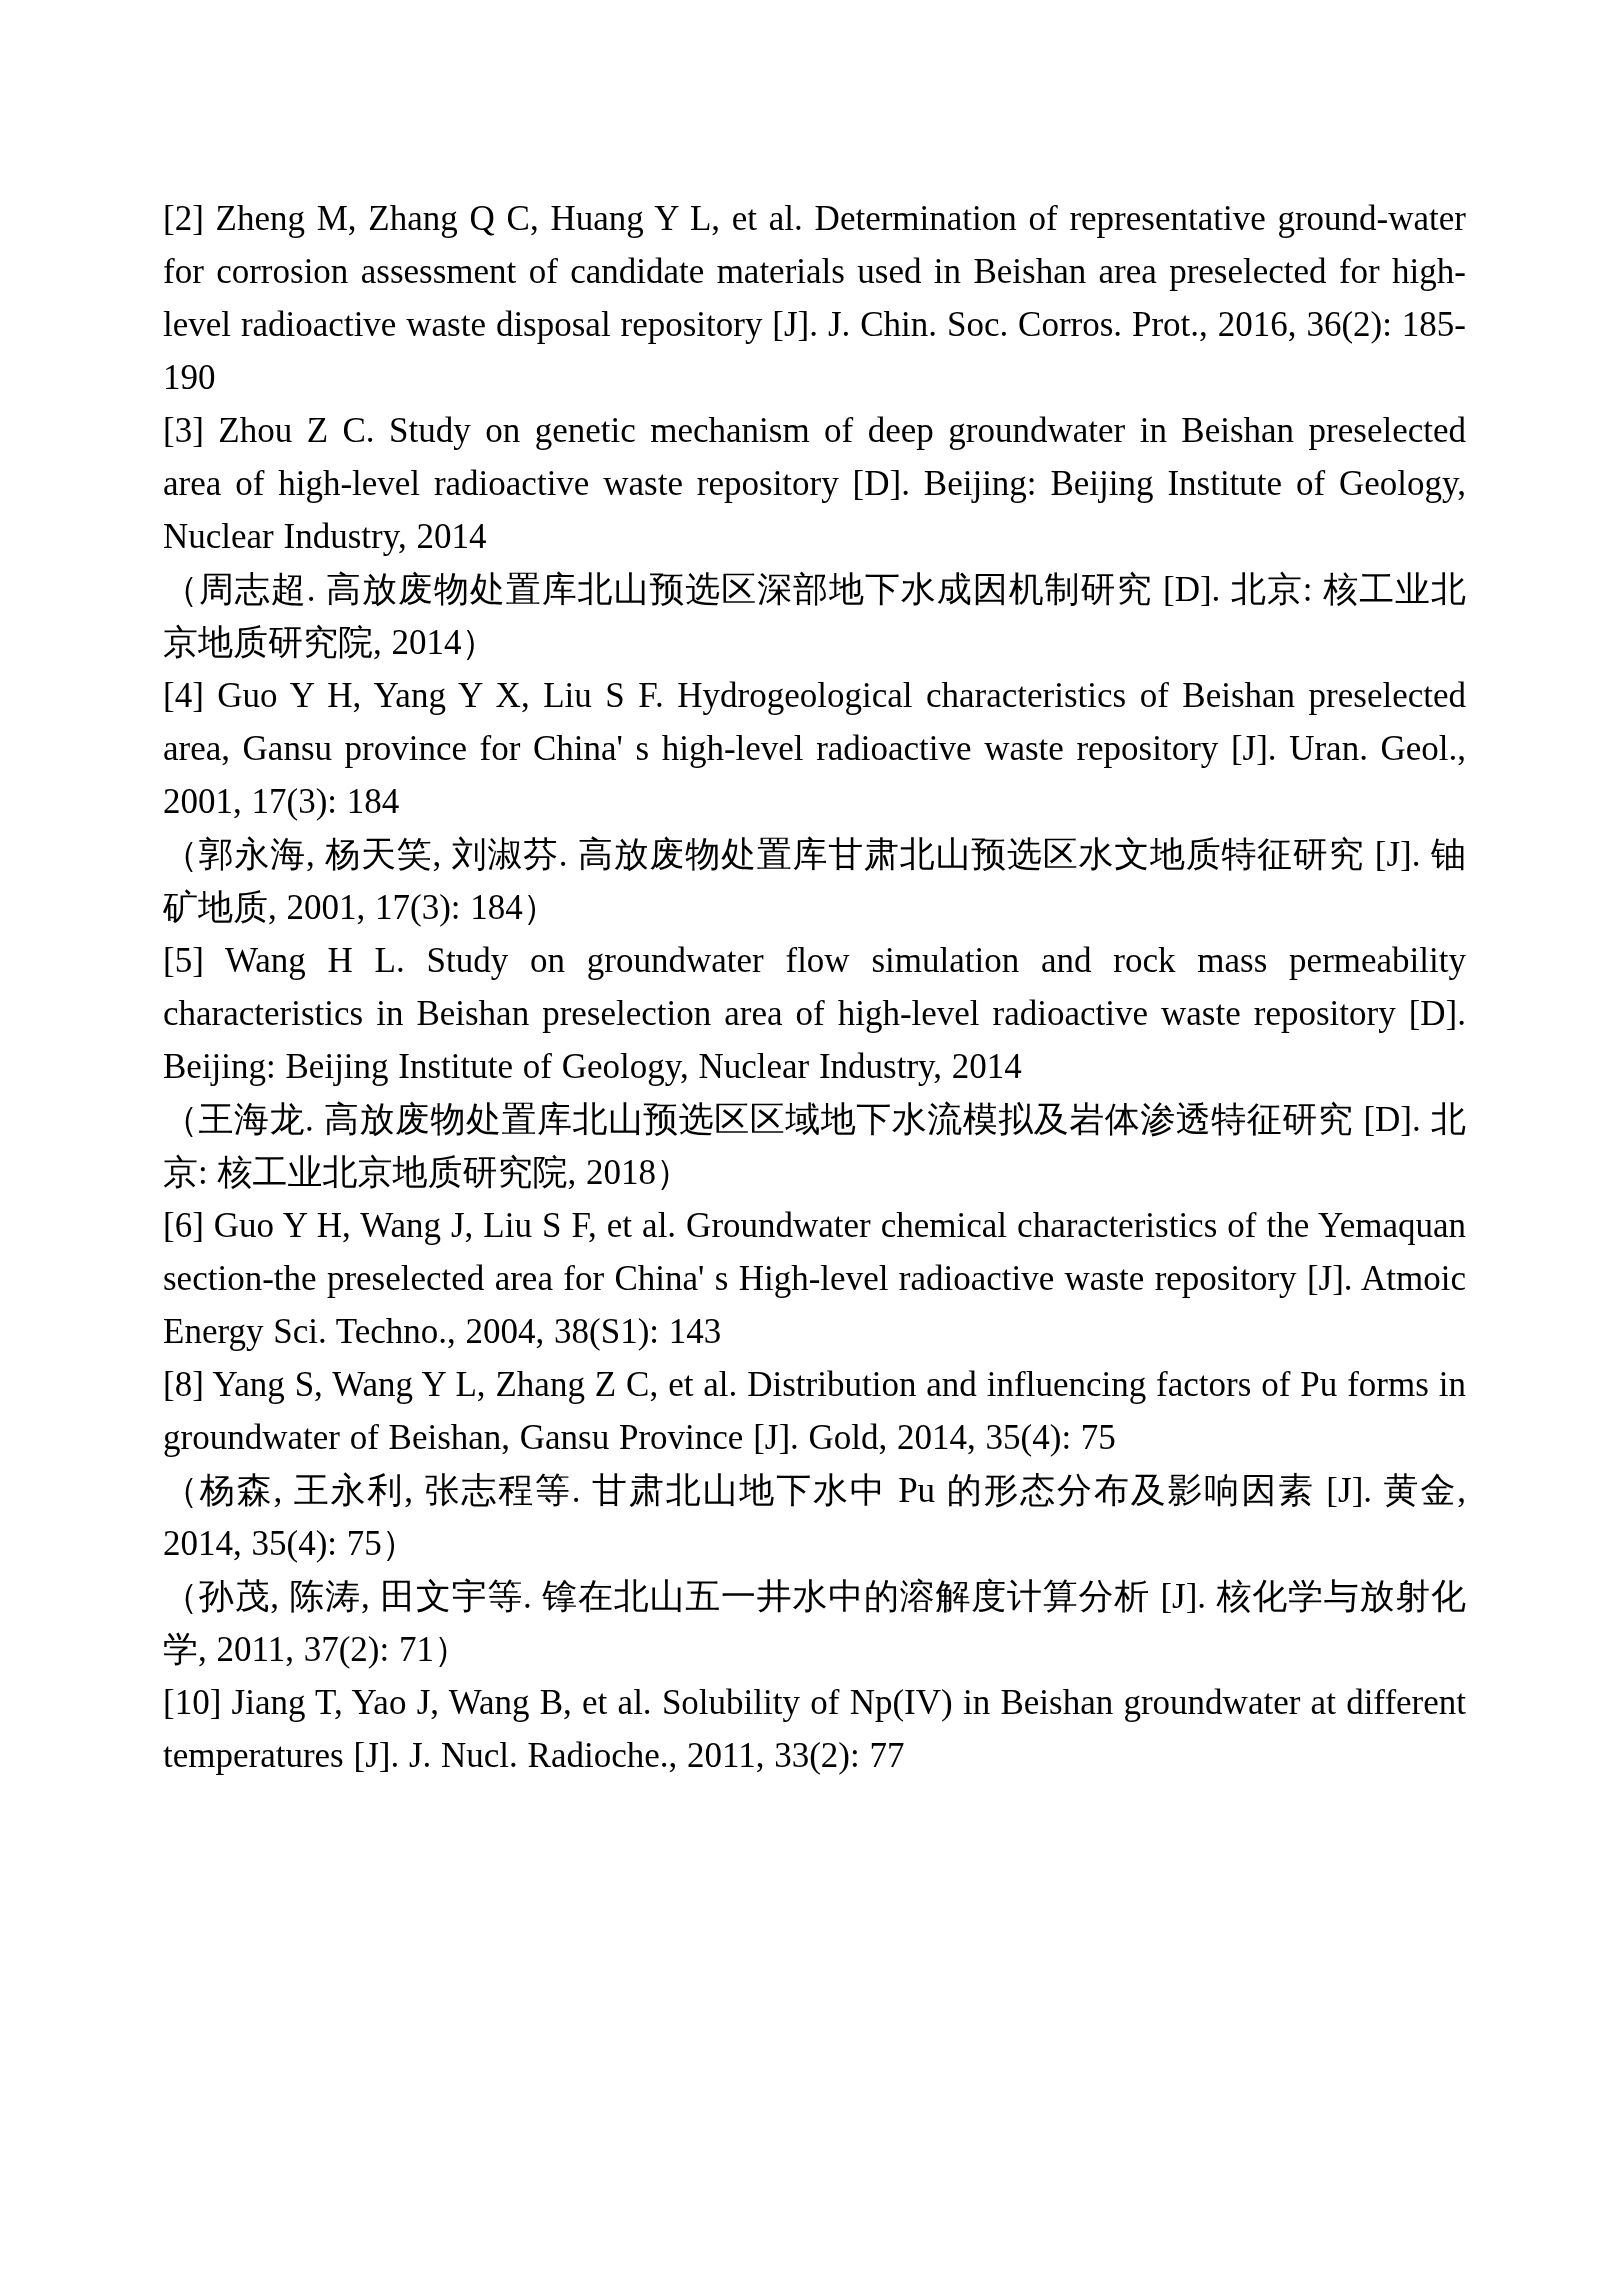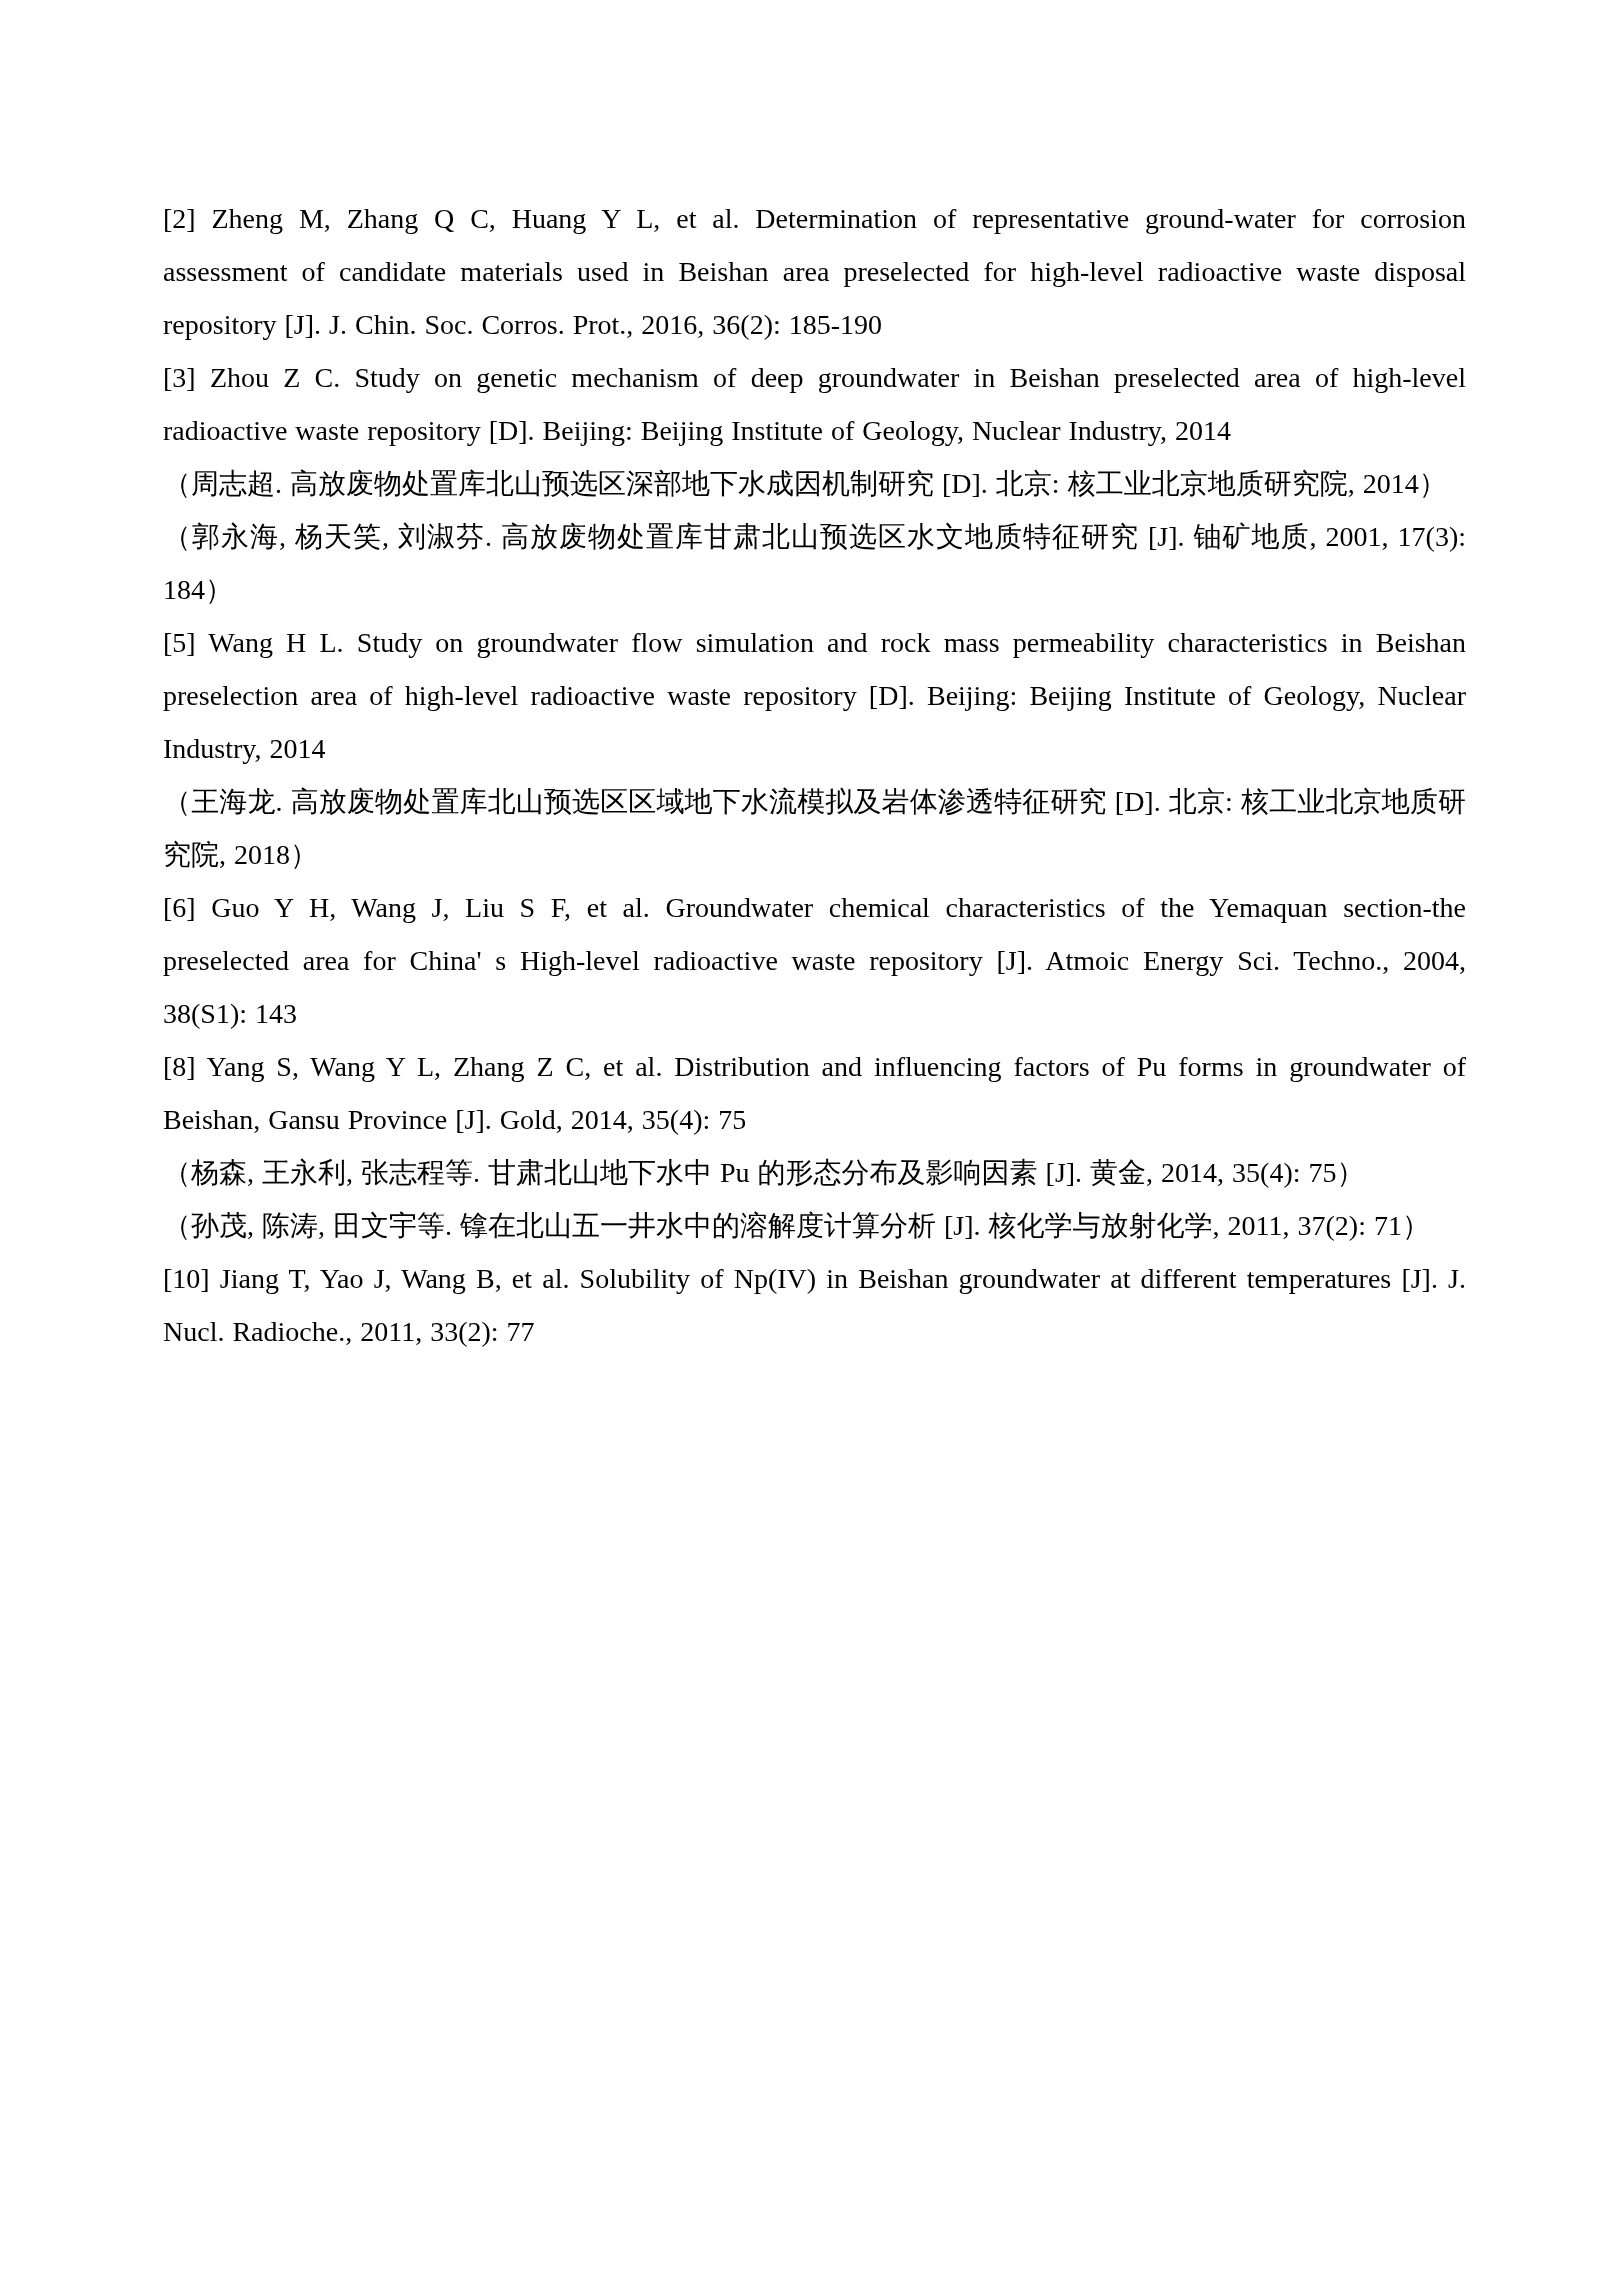--- a/index.html
+++ b/index.html
@@ -13,21 +13,21 @@
     height: 2293px;
     background: #ffffff;
     box-sizing: border-box;
     padding: 192px 155px 0 163px;
     overflow: hidden;
   }
   .references {
     width: 100%;
     color: #000000;
     font-family: "Liberation Serif", "DejaVu Serif", serif;
-    font-size: 28px;
+    font-size: 35px;
     line-height: 53px;
   }
   p.ref {
     margin: 0;
     padding: 0;
     text-align: justify;
     text-justify: inter-word;
     word-spacing: 1px;
   }
 </style>
@@ -35,20 +35,21 @@
 <body>
 
 <div class="page">
   <div class="references">
 
     <p class="ref">[2] Zheng M, Zhang Q C, Huang Y L, et al. Determination of representative ground-water for corrosion assessment of candidate materials used in Beishan area preselected for high-level radioactive waste disposal repository [J]. J. Chin. Soc. Corros. Prot., 2016, 36(2): 185-190</p>
 
     <p class="ref">[3] Zhou Z C. Study on genetic mechanism of deep groundwater in Beishan preselected area of high-level radioactive waste repository [D]. Beijing: Beijing Institute of Geology, Nuclear Industry, 2014</p>
     <p class="ref">（周志超. 高放废物处置库北山预选区深部地下水成因机制研究 [D]. 北京: 核工业北京地质研究院, 2014）</p>
 
+    <p class="ref">[4] Guo Y H, Yang Y X, Liu S F. Hydrogeological characteristics of Beishan preselected area, Gansu province for China' s high-level radioactive waste repository [J]. Uran. Geol., 2001, 17(3): 184</p>
     <p class="ref">（郭永海, 杨天笑, 刘淑芬. 高放废物处置库甘肃北山预选区水文地质特征研究 [J]. 铀矿地质, 2001, 17(3): 184）</p>
 
     <p class="ref">[5] Wang H L. Study on groundwater flow simulation and rock mass permeability characteristics in Beishan preselection area of high-level radioactive waste repository [D]. Beijing: Beijing Institute of Geology, Nuclear Industry, 2014</p>
     <p class="ref">（王海龙. 高放废物处置库北山预选区区域地下水流模拟及岩体渗透特征研究 [D]. 北京: 核工业北京地质研究院, 2018）</p>
 
 
     <p class="ref">[6] Guo Y H, Wang J, Liu S F, et al. Groundwater chemical characteristics of the Yemaquan section-the preselected area for China' s High-level radioactive waste repository [J]. Atmoic Energy Sci. Techno., 2004, 38(S1): 143</p>
 
     <p class="ref">[8] Yang S, Wang Y L, Zhang Z C, et al. Distribution and influencing factors of Pu forms in groundwater of Beishan, Gansu Province [J]. Gold, 2014, 35(4): 75</p>
     <p class="ref">（杨森, 王永利, 张志程等. 甘肃北山地下水中 Pu 的形态分布及影响因素 [J]. 黄金, 2014, 35(4): 75）</p>

